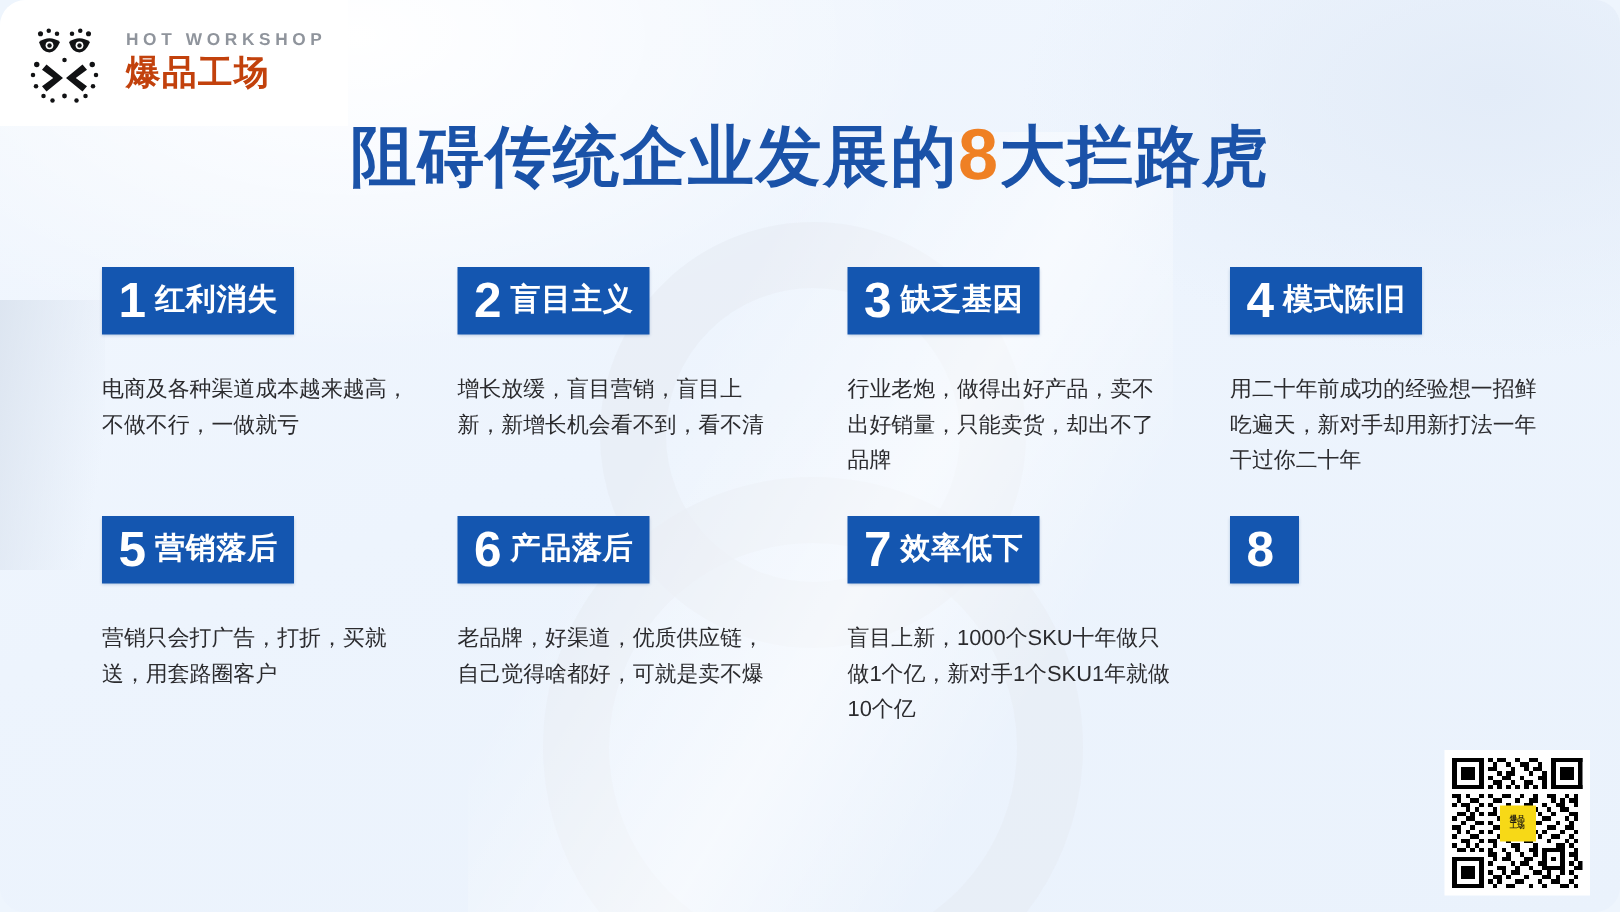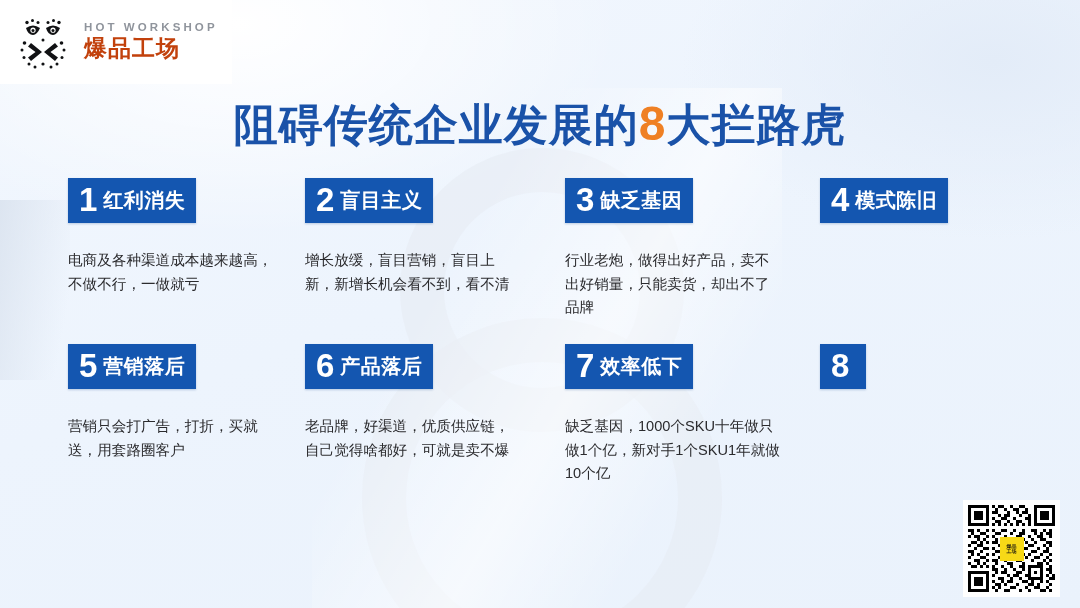--- a/index.html
+++ b/index.html
@@ -9,20 +9,21 @@
     font-family:"Liberation Sans","DejaVu Sans",sans-serif;
     overflow:hidden;
   }
   #slide{
     position:relative;width:1080px;height:608px;
     background:
       radial-gradient(ellipse 620px 340px at 22% 4%, #ffffff 0%, rgba(255,255,255,0) 62%),
       radial-gradient(ellipse 520px 300px at 92% 10%, #e3ecf8 0%, rgba(227,236,248,0) 60%),
       linear-gradient(160deg,#f2f7fe 0%,#edf4fd 45%,#eaf2fc 100%);
     overflow:hidden;
+    border-radius:17px;
   }
 
   
   .wm{
     position:absolute;
     left:352px;top:148px;
     width:380px;height:420px;
     opacity:1;
     pointer-events:none;
   }
@@ -53,21 +54,21 @@
     font-size:11.5px;letter-spacing:3.1px;color:#8f949c;font-weight:700;
     line-height:1;margin-bottom:5px;
   }
   .brand-cn{
     font-size:23px;font-weight:900;color:#c2410c;letter-spacing:1px;line-height:1;
     font-family:Liberation Mono, monospace;
   }
 
   
   .title{
-    position:absolute;left:0;top:98px;width:1080px;text-align:center;
+    position:absolute;left:0;top:78px;width:1080px;text-align:center;
     font-size:44px;font-weight:900;color:#1a52a8;letter-spacing:1px;
     line-height:1.1;white-space:nowrap;
   }
   .title .num{color:#ef8024;font-size:48px;}
 
   
   .grid{position:absolute;left:0;top:178px;width:1080px;}
   .row{position:relative;height:166px;}
   .card{position:absolute;width:235px;}
   .card.c0{left:68px;}
@@ -198,20 +199,21 @@
           <span class="btxt">缺乏基因</span>
         </div>
         <div class="desc">行业老炮，做得出好产品，卖不出好销量，只能卖货，却出不了品牌</div>
       </div>
 
       <div class="card c3">
         <div class="badge">
           <span class="bnum">4</span>
           <span class="btxt">模式陈旧</span>
         </div>
+        <div class="desc">用二十年前成功的经验想一招鲜吃遍天，新对手却用新打法一年干过你二十年</div>
       </div>
     </div>
 
     <div class="row">
       <div class="card c0">
         <div class="badge">
           <span class="bnum">5</span>
           <span class="btxt">营销落后</span>
         </div>
         <div class="desc">营销只会打广告，打折，买就送，用套路圈客户</div>
@@ -223,21 +225,21 @@
           <span class="btxt">产品落后</span>
         </div>
         <div class="desc">老品牌，好渠道，优质供应链，自己觉得啥都好，可就是卖不爆</div>
       </div>
 
       <div class="card c2">
         <div class="badge">
           <span class="bnum">7</span>
           <span class="btxt">效率低下</span>
         </div>
-        <div class="desc">缺乏基因，1000个SKU十年做只做1个亿，新对手1个SKU1年就做10个亿</div>
+        <div class="desc">盲目上新，1000个SKU十年做只做1个亿，新对手1个SKU1年就做10个亿</div>
       </div>
 
       <div class="card c3">
         <div class="badge">
           <span class="bnum">8</span>
         </div>
       </div>
     </div>
 
   </div>

